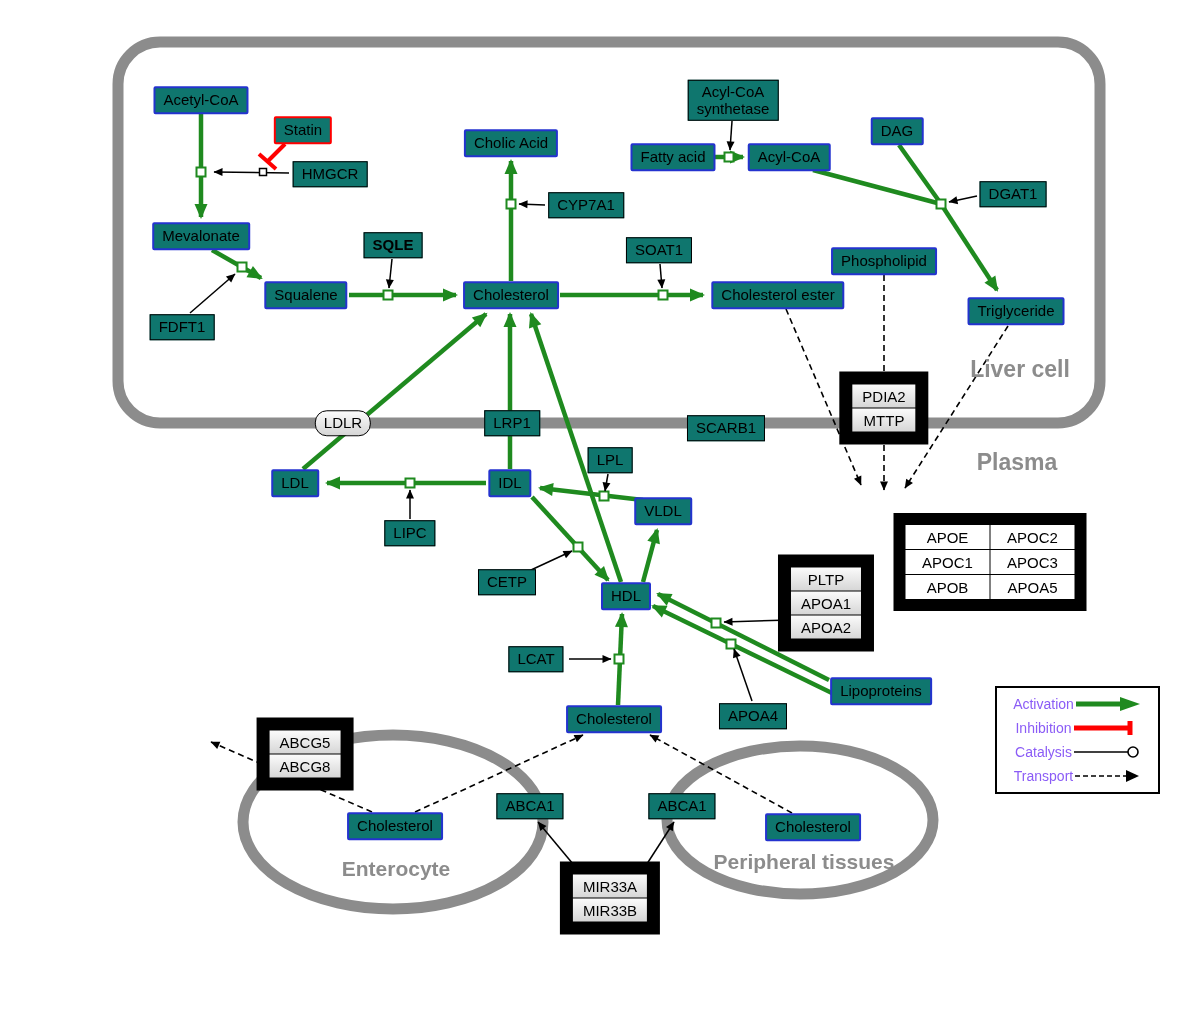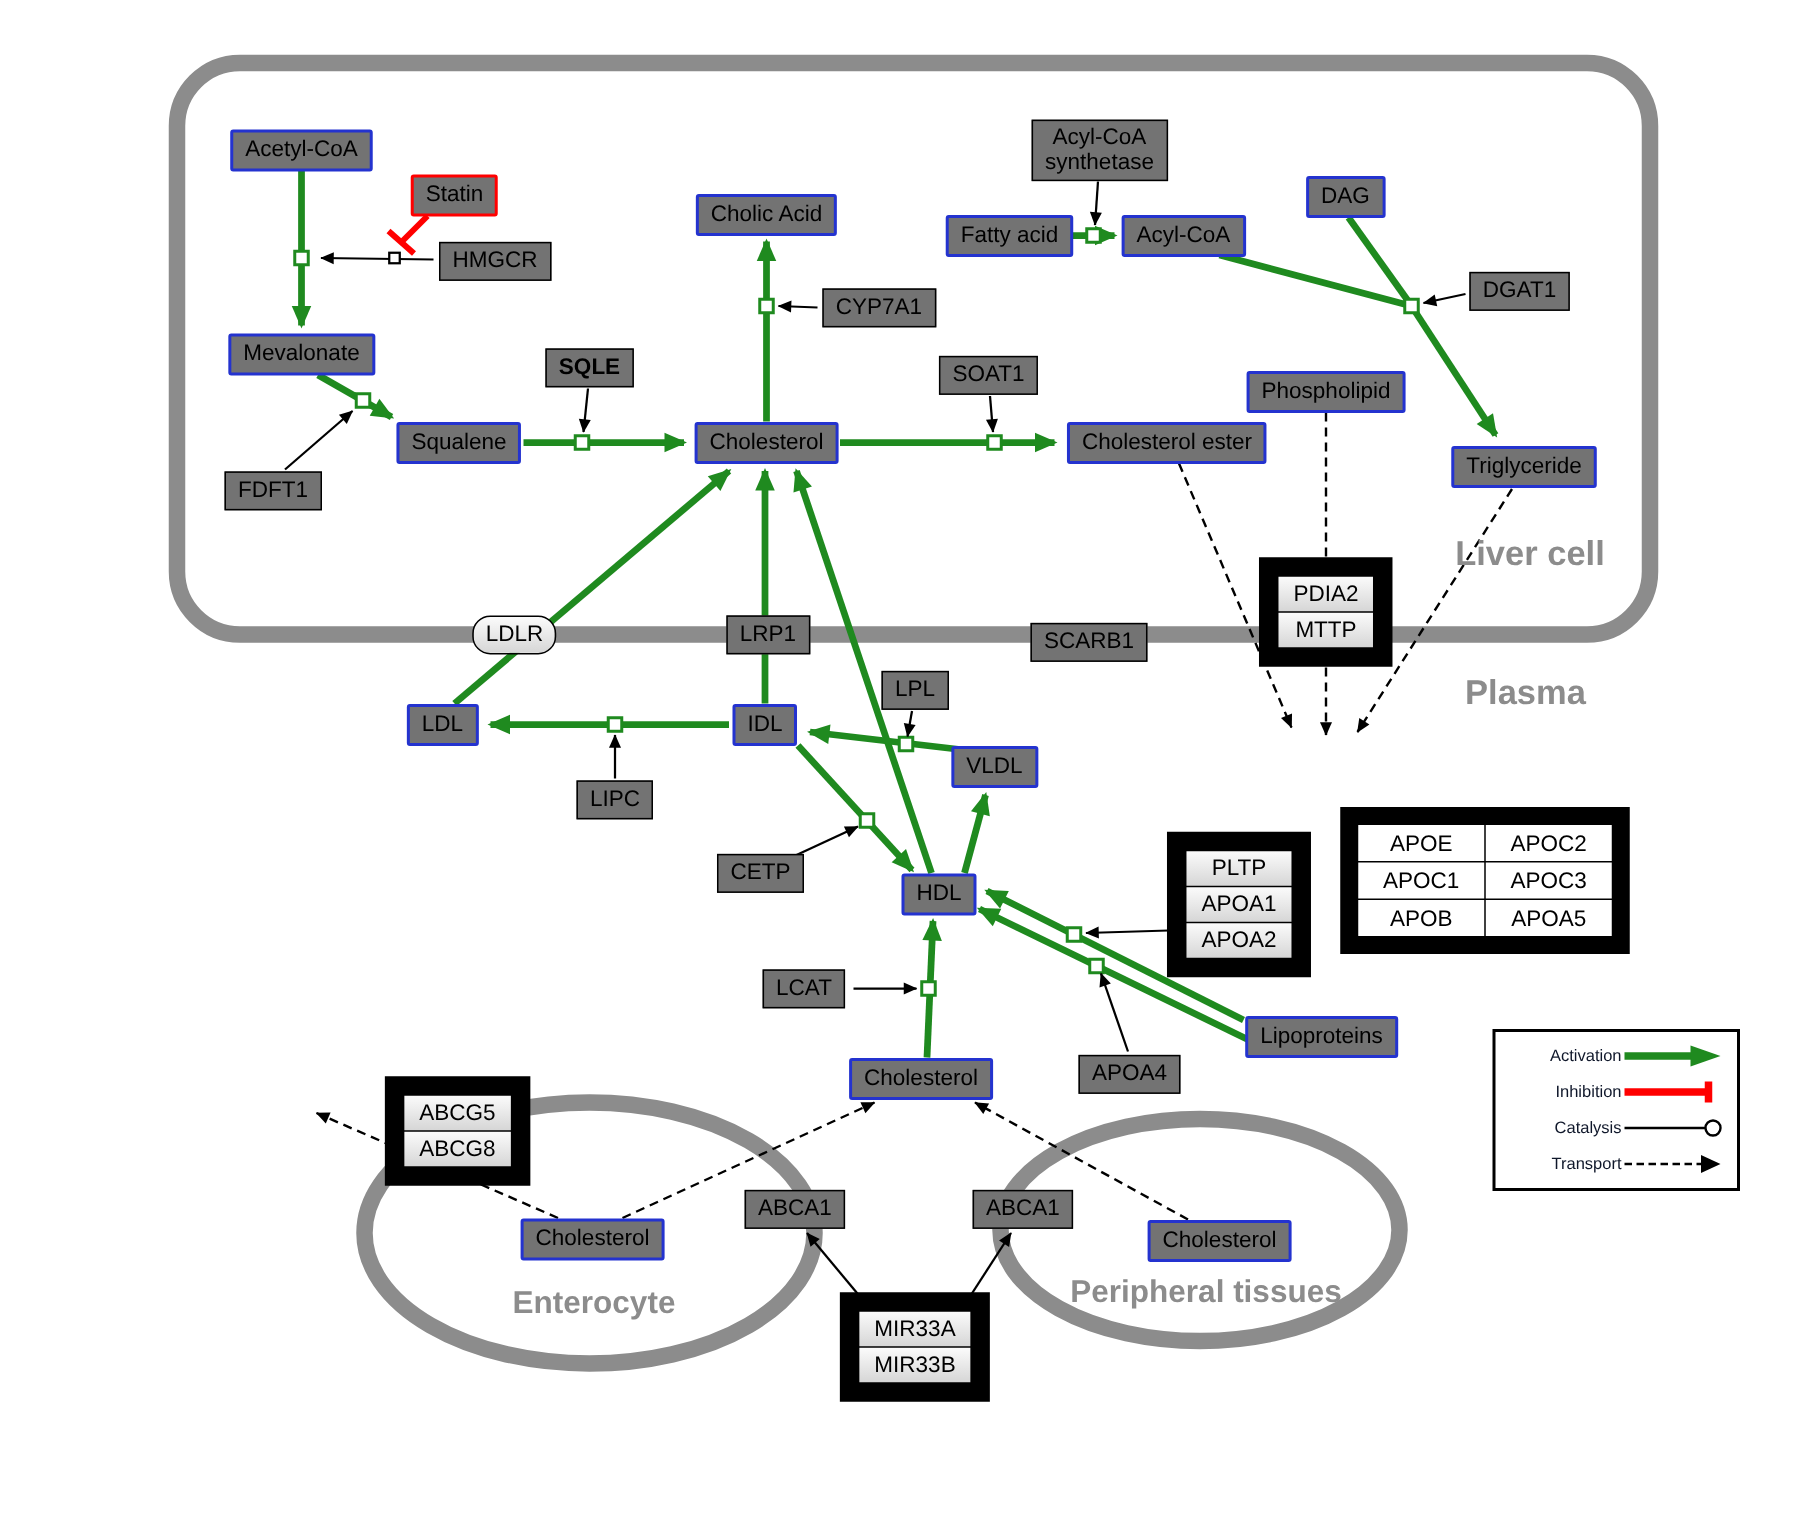--- a/index.html
+++ b/index.html
@@ -8,21 +8,21 @@
     position: relative;
     background: #ffffff;
     font-family: "Liberation Sans", sans-serif;
     overflow: hidden;
   }
   #edge-layer { position: absolute; left: 0; top: 0; width: 1200px; height: 1013px; }
 
   .node {
     position: absolute;
     transform: translate(-50%, -50%);
-    background: #737373;
+    background: #0f766e;
     border: 1.5px solid #000;
     padding: 2px 8px;
     font-size: 15px;
     line-height: 1.3;
     color: #000;
     white-space: nowrap;
     text-align: center;
     z-index: 3;
   }
   .metab { border: 2.5px solid #2433cf; border-radius: 2px; }
@@ -51,21 +51,20 @@
 
   .apo-table {
     position: absolute;
     transform: translate(-50%, -50%);
     display: grid;
     grid-template-columns: 84px 84px;
     gap: 1px;
     background: #000;
     padding: 12px;
     z-index: 3;
-    margin-top: 25px;
   }
   .apo-table .cell {
     background: #fff;
     height: 24px;
     display: flex;
     align-items: center;
     justify-content: center;
     font-size: 15px;
     color: #000;
   }
@@ -89,23 +88,23 @@
     background: #fff;
     padding: 7px 9px;
     display: flex;
     flex-direction: column;
     gap: 6px;
     z-index: 3;
   }
   .legend .lrow {
     display: flex;
     align-items: center;
-    justify-content: flex-end;
-    font-size: 11px;
-    color: #0f172a;
+    justify-content: center;
+    font-size: 14px;
+    color: #8b5cf6;
   }
   .legend .lrow svg { flex: 0 0 auto; }
 </style>
 </head>
 <body>
 
 <svg id="edge-layer" viewBox="0 0 1200 1013" xmlns="http://www.w3.org/2000/svg">
   <defs>
     <marker id="ag" markerUnits="userSpaceOnUse" markerWidth="18" markerHeight="16" refX="14" refY="7.5" orient="auto">
       <path d="M1,1 L16,7.5 L1,14 z" fill="#1f8a1f"></path>

